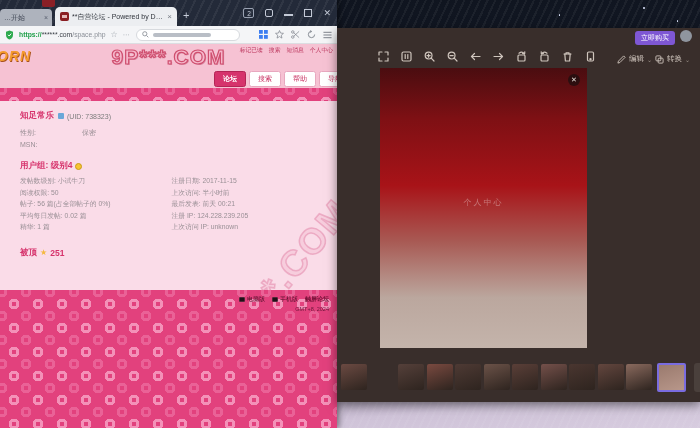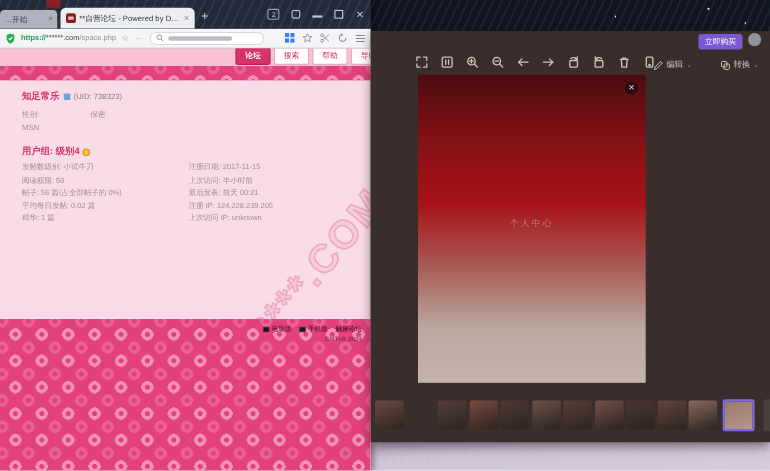--- a/index.html
+++ b/index.html
@@ -94,21 +94,21 @@
   .fsite { font-size:6px; font-weight:bold; color:#6d1033; }
   .fmeta { position:absolute; right:8px; top:16px; font-size:5.5px; color:rgba(90,16,48,.85); }
 
   
   .viewer { position:absolute; left:337px; top:28px; width:363px; height:374px; background:#392e2b; box-shadow:0 3px 10px rgba(0,0,0,.5); }
   .vtoolbar { position:absolute; left:40px; top:22px; display:flex; gap:11px; align-items:center; }
   .vicon { width:12px; height:12px; display:flex; align-items:center; justify-content:center; }
   .vicon svg { stroke:#cfc5bd; fill:none; stroke-width:1.2; stroke-linecap:round; stroke-linejoin:round; }
   .buy-btn { position:absolute; right:25px; top:3px; background:#7e57d4; color:#fff; font-size:7px; padding:2px 6px; border-radius:3px; }
   .v-avatar { position:absolute; right:8px; top:2px; width:12px; height:12px; border-radius:50%; background:#8f959e; }
-  .v-actions { position:absolute; right:10px; top:26px; display:flex; gap:26px; align-items:center; }
+  .v-actions { position:absolute; right:10px; top:26px; display:flex; gap:3px; align-items:center; }
   .v-action { display:flex; align-items:center; gap:3px; font-size:7.5px; color:#cfc5bd; }
   .caret { font-size:6px; color:#9b9189; }
 
   .main-image { position:absolute; left:43px; top:40px; width:207px; height:280px;
     background:linear-gradient(180deg,#4a0d10 0%,#7e1014 18%,#a81318 42%,#a85a54 62%,#bba79e 82%,#c4b4ab 100%); }
   .redact-label { position:absolute; left:0; right:0; top:46%; text-align:center; font-size:8px; color:rgba(255,255,255,.35); letter-spacing:2px; }
   .img-close { position:absolute; right:7px; top:6px; width:12px; height:12px; border-radius:50%; background:rgba(20,16,16,.65);
     color:#e8e2dc; font-size:7px; display:flex; align-items:center; justify-content:center; }
 
   .thumbstrip { position:absolute; left:4px; bottom:10px; height:30px; display:flex; align-items:center; }
@@ -185,20 +185,30 @@
         </svg>
         <svg width="9" height="8" viewBox="0 0 10 8">
           <line x1="0.5" y1="1" x2="9.5" y2="1" stroke="#7d828b" stroke-width="1.1"></line>
           <line x1="0.5" y1="4" x2="9.5" y2="4" stroke="#7d828b" stroke-width="1.1"></line>
           <line x1="0.5" y1="7" x2="9.5" y2="7" stroke="#7d828b" stroke-width="1.1"></line>
         </svg>
       </div>
     </div>
 
     <div class="page">
+      <div class="page-header">
+        <span class="logo-frag">ORN</span>
+        <div class="site-title">9P***.COM</div>
+        <div class="header-links">
+          <span>标记已读</span>
+          <span>搜索</span>
+          <span>短消息</span>
+          <span>个人中心</span>
+        </div>
+      </div>
       <div class="nav-row">
         <div class="nav-btns">
           <span class="nav-btn active">论坛</span>
           <span class="nav-btn">搜索</span>
           <span class="nav-btn">帮助</span>
           <span class="nav-btn" style="margin-right:-14px;">导航</span>
         </div>
       </div>
       <div class="rings band-top"></div>
 
@@ -231,20 +241,25 @@
           </div>
           <div class="col">
             <div class="stat">注册日期: 2017-11-15</div>
             <div class="stat">上次访问: 半小时前</div>
             <div class="stat">最后发表: 前天 00:21</div>
             <div class="stat">注册 IP: 124.228.239.205</div>
             <div class="stat">上次访问 IP: unknown</div>
           </div>
         </div>
 
+        <div class="liked-row">
+          <span>被顶</span>
+          <span class="gold-star">★</span>
+          <span>251</span>
+        </div>
 
         <div class="watermark">P***.COM</div>
       </div>
 
       <div class="page-footer rings">
         <div class="footer-links">
           <span class="flink">
               <span class="sq"></span>
               <span>电脑版</span>
             </span>

